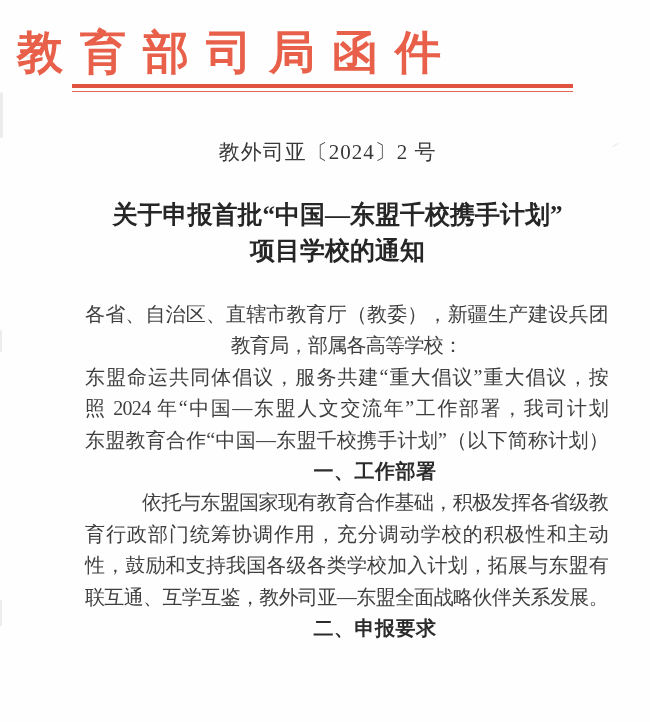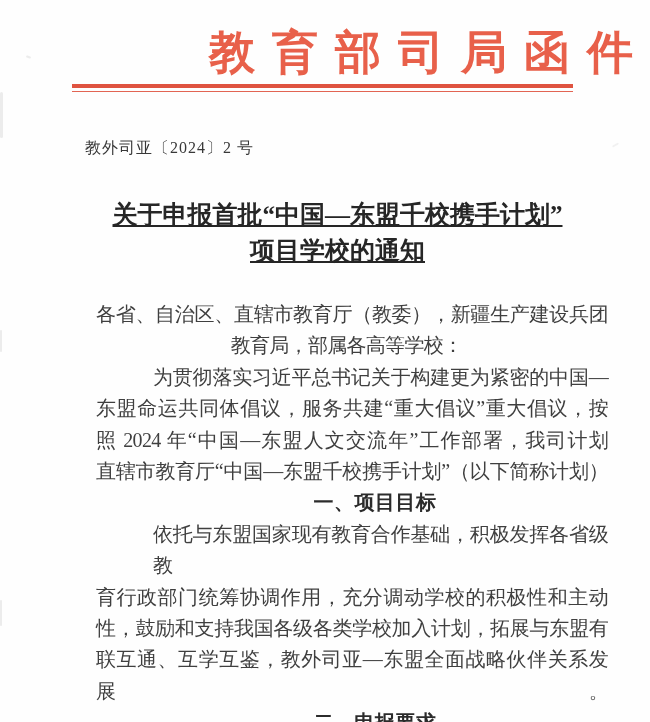--- a/index.html
+++ b/index.html
@@ -19,53 +19,52 @@
   
   .artifact{position:absolute;background:#b9b9b9;opacity:.25;border-radius:2px;pointer-events:none;}
   .a1{left:0;top:92px;width:3px;height:46px;}
   .a2{left:0;top:330px;width:2px;height:22px;}
   .a3{left:0;top:600px;width:2px;height:26px;}
   .a4{left:26px;top:56px;width:5px;height:2px;transform:rotate(20deg);}
   .a5{left:612px;top:144px;width:7px;height:2px;transform:rotate(-30deg);opacity:.18;}
 
   .letterhead{
     position:absolute;top:22px;left:0;width:650px;
-    text-align:right;
+    text-align:left;
     font-size:46px;font-weight:700;
     letter-spacing:17px;padding-left:17px;
     color:var(--accent);
     white-space:nowrap;
   }
   .rule{position:absolute;left:72px;top:84px;width:501px;}
   .rule .thick{height:3.5px;background:var(--rule);}
   .rule .thin{height:1.5px;background:var(--rule);margin-top:3px;opacity:.9;}
 
   .doc-number{
     position:absolute;top:138px;left:85px;width:485px;
-    text-align:left;
-    font-size:16px;color:#383838;
+    text-align:center;
+    font-size:21px;color:#383838;
     letter-spacing:1px;
   }
 
   .doc-title{
     position:absolute;top:197px;left:45px;width:585px;
     text-align:center;
     font-size:25px;line-height:36px;font-weight:700;
     color:var(--ink-dark);
-    text-decoration:underline;
   }
 
   .doc-body{
     position:absolute;top:299px;left:85px;width:523px;
     font-size:20px;line-height:31.4px;
     letter-spacing:-0.7px;
     color:var(--ink);
   }
   .bline{white-space:nowrap;text-align:center;}
-  .bline.just{white-space:normal;text-align:justify;text-align-last:justify;text-justify:inter-character;margin-left:11px;}
+  .bline.just{white-space:normal;text-align:justify;text-align-last:justify;text-justify:inter-character;}
   .bline.indent{padding-left:57px;}
   .bline.head{
     font-family:"Liberation Sans","DejaVu Sans",sans-serif;
     font-weight:700;font-size:20px;color:#2b2b2b;
     letter-spacing:0.5px;
   }
 </style>
 </head>
 <body>
 
@@ -87,25 +86,24 @@
   <div class="doc-number">教外司亚〔2024〕2 号</div>
 
   <div class="doc-title">
     <div>关于申报首批“中国—东盟千校携手计划”</div>
     <div>项目学校的通知</div>
   </div>
 
   <div class="doc-body">
       <div class="bline just">各省、自治区、直辖市教育厅（教委），新疆生产建设兵团</div>
       <div class="bline">教育局，部属各高等学校：</div>
-      <div class="bline indent just">为贯彻落实习近平总书记关于构建更为紧密的中国—</div>
       <div class="bline just">东盟命运共同体倡议，服务共建“重大倡议”重大倡议，按</div>
       <div class="bline just">照 2024 年“中国—东盟人文交流年”工作部署，我司计划</div>
-      <div class="bline just">直辖市教育厅“中国—东盟千校携手计划”（以下简称计划）</div>
-      <div class="bline indent head">一、项目目标</div>
+      <div class="bline just">东盟教育合作“中国—东盟千校携手计划”（以下简称计划）</div>
+      <div class="bline indent head">一、工作部署</div>
       <div class="bline indent just">依托与东盟国家现有教育合作基础，积极发挥各省级教</div>
       <div class="bline just">育行政部门统筹协调作用，充分调动学校的积极性和主动</div>
       <div class="bline just">性，鼓励和支持我国各级各类学校加入计划，拓展与东盟有</div>
       <div class="bline just">联互通、互学互鉴，教外司亚—东盟全面战略伙伴关系发展。</div>
       <div class="bline indent head">二、申报要求</div>
     </div>
 
 </div>
 
 </body></html>

